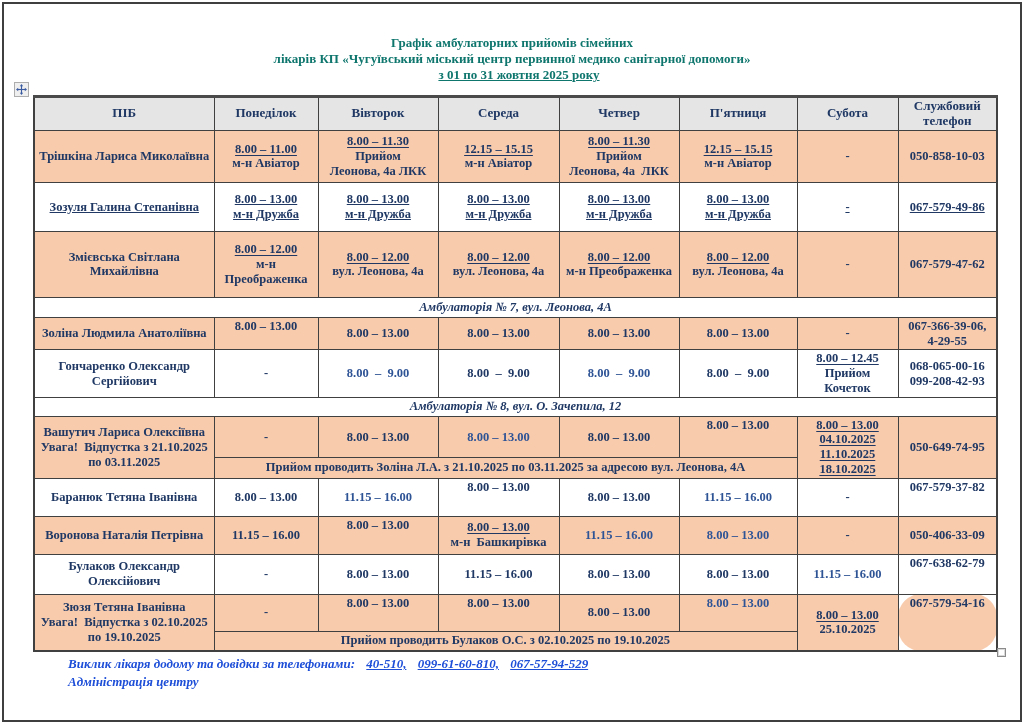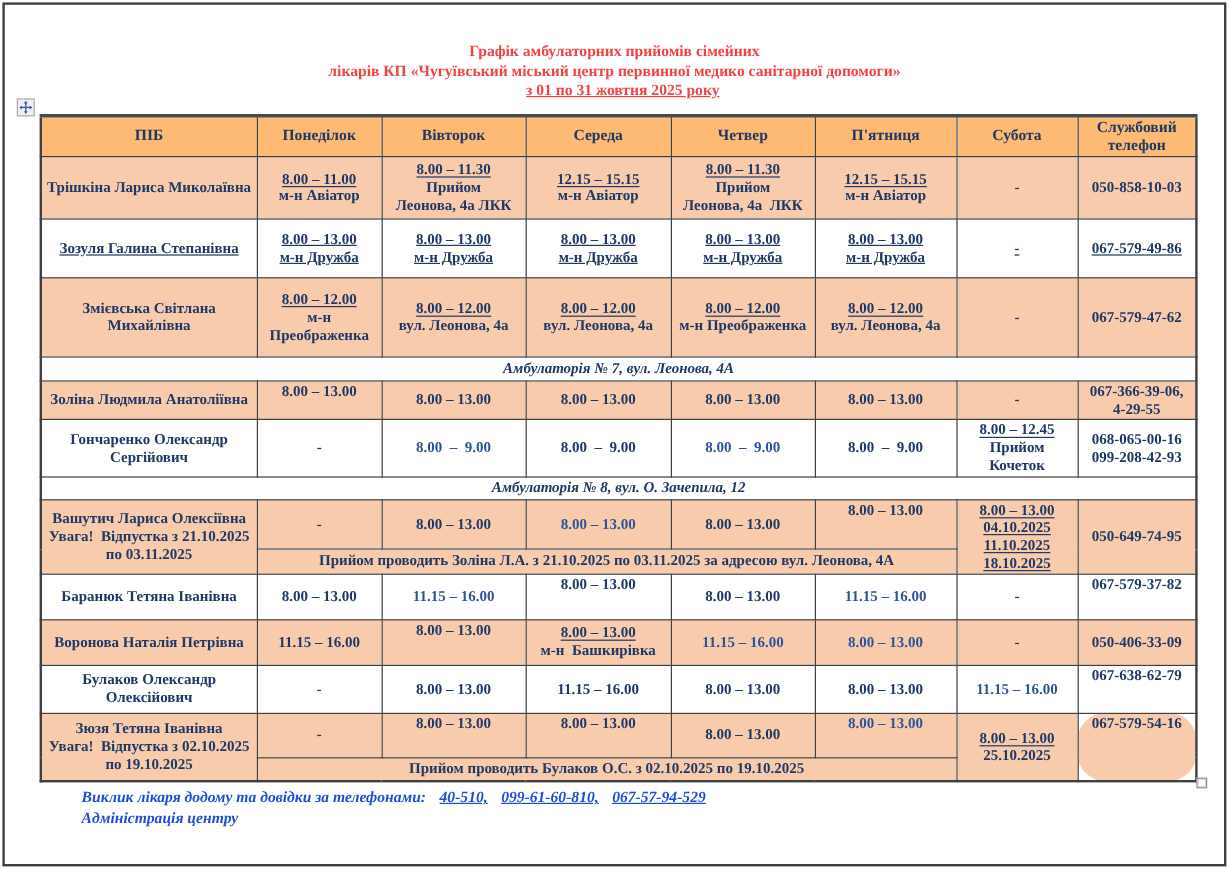--- a/index.html
+++ b/index.html
@@ -6,42 +6,42 @@
   html,body { margin:0; padding:0; }
   body {
     width:1024px; height:724px; position:relative; overflow:hidden;
     background:#ffffff; font-family:"Liberation Serif", serif; color:#1F3864;
   }
   .page-frame {
     position:absolute; inset:2px; border:2px solid #3f3f3f; pointer-events:none;
   }
   .title-block {
     position:absolute; top:35px; left:0; width:1024px; text-align:center;
-    font-weight:bold; font-size:13px; line-height:16px; color:#ef4444;
+    font-weight:bold; font-size:13px; line-height:16px; color:#0f766e;
   }
   .title-underline { text-decoration:underline;padding-left:14px; }
   .move-handle {
     position:absolute; left:14px; top:82px; width:15px; height:15px;
     background:#efefef; border:1px solid #adadad; display:flex; align-items:center; justify-content:center;
   }
   .resize-handle {
     position:absolute; left:997px; top:648px; width:9px; height:9px;
     background:#ffffff; border:1px solid #8a8a8a; box-shadow: inset 0 0 0 1px #d9d9d9;
   }
   table.sched {
     position:absolute; left:33px; top:95px; width:963px;
     border-collapse:collapse; table-layout:fixed;
     font-size:12.5px; font-weight:bold; color:#1F3864;
   }
   table.sched { border:2px solid #404040; border-top:3px solid #4a4a4a; }
   .sched th, .sched td {
     border:1px solid #404040; text-align:center; vertical-align:middle;
     padding:1px 2px; overflow:hidden;
   }
-  .sched th { font-size:13px; background:#fdba74; white-space:pre-line; line-height:1.15; }
+  .sched th { font-size:13px; background:#e5e5e5; white-space:pre-line; line-height:1.15; }
   .peach { background:#F8CBAD; }
   .white { background:#ffffff; }
   .ln { line-height:1.18; white-space:pre; }
   .u { text-decoration:underline; text-underline-offset:2px; }
   .m { color:#2F5496; }
   .section-cell { background:#ffffff; font-style:italic; font-size:12.5px; }
   .note-cell { font-size:12.5px; }
   .name-cell { font-size:12.5px; line-height:1.2; }
   .name-left { text-align:left; padding-left:4px; }
   .footer {

